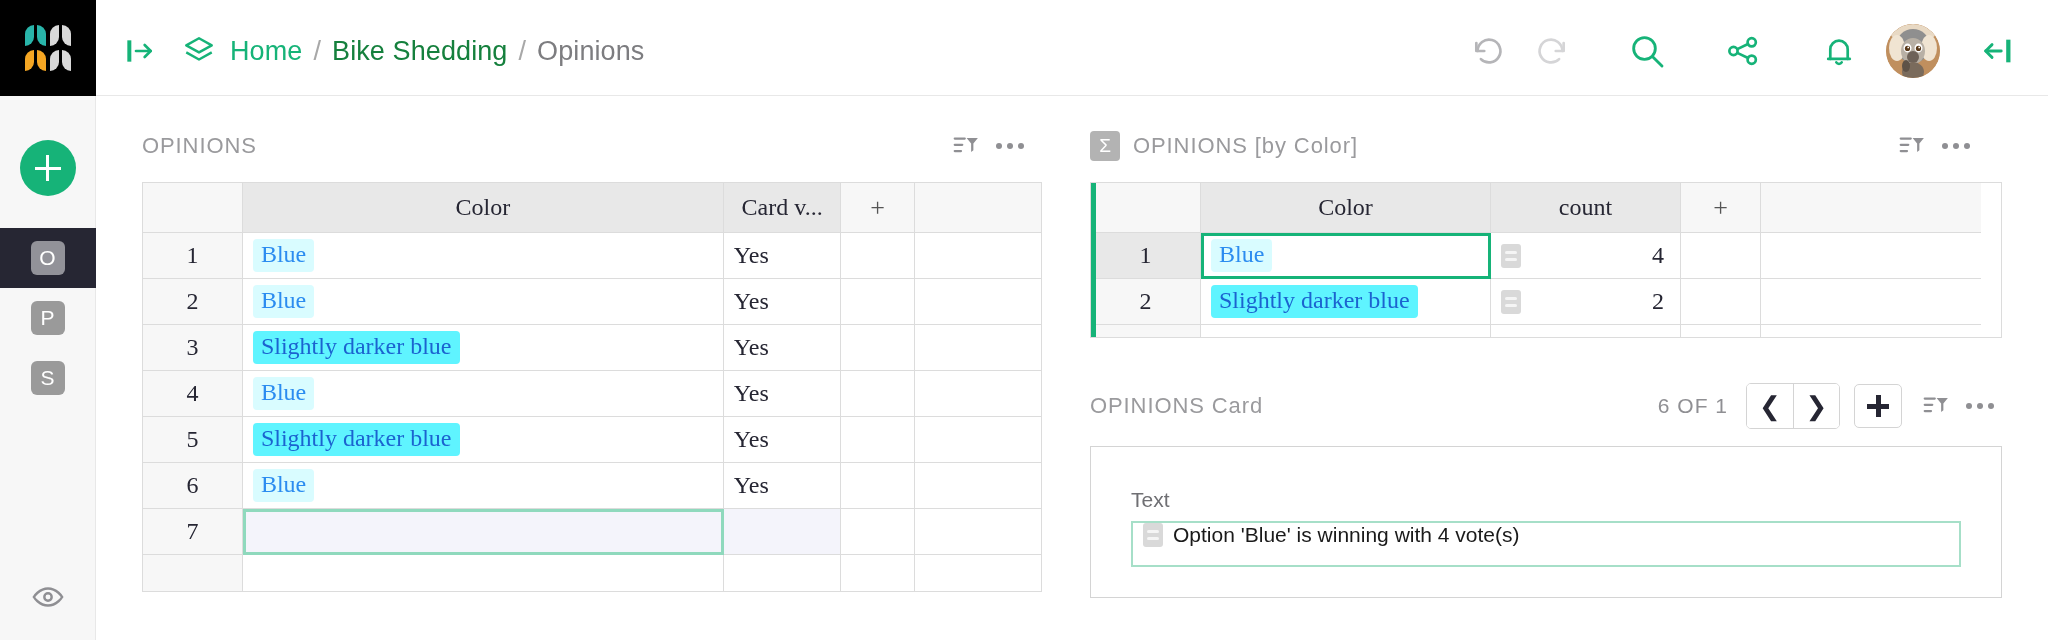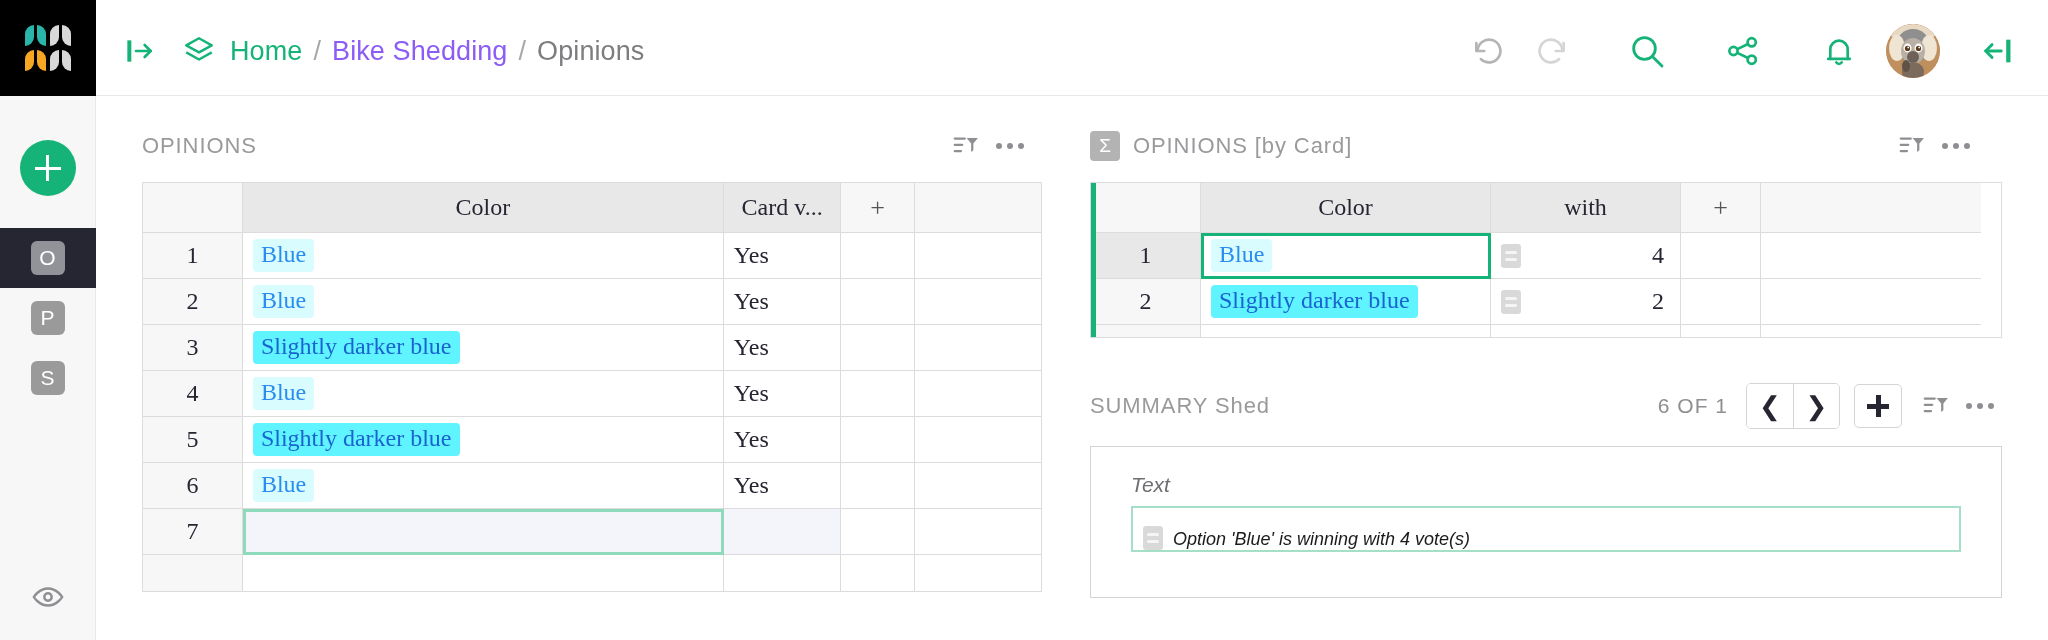--- a/index.html
+++ b/index.html
@@ -119,21 +119,21 @@
 
   .breadcrumb {
     display: flex;
     align-items: center;
     font-size: 27px;
     letter-spacing: 0.1px;
     white-space: nowrap;
   }
   .crumb-home { color: #16b378; cursor: pointer; }
   .crumb-sep { color: #a8a8a8; margin: 0 11px; }
-  .crumb-mid { color: #8b5cf6; cursor: pointer; }
+  .crumb-mid { color: #15803d; cursor: pointer; }
   .crumb-last { color: #7d7d80; cursor: pointer; }
 
   .topbar-spacer { flex: 1 1 auto; }
 
   .top-actions { display: flex; align-items: center; }
   .top-icon {
     width: 62px; height: 62px;
     display: flex; align-items: center; justify-content: center;
     cursor: pointer;
   }
@@ -316,35 +316,34 @@
     display: flex; align-items: center; justify-content: center;
     background: #fff; cursor: pointer; position: relative;
   }
   .plus-btn .ph { position:absolute; width: 22px; height: 5px; background:#262633; }
   .plus-btn .pv { position:absolute; width: 5px; height: 22px; background:#262633; }
 
   .card-box {
     border: 1px solid #d4d4d4;
     background: #fff;
     height: 152px;
-    padding: 26px 40px 0 40px;
-    font-style: italic;
+    padding: 41px 40px 0 40px;
   }
   .card-field-label {
     font-size: 21px;
     color: #6f6f73;
     margin-bottom: 9px;
   }
   .card-field-value {
     border: 2px solid #a6dfc8;
     height: 46px;
     display: flex;
-    align-items: flex-end;
+    align-items: flex-start;
     padding: 0 10px;
-    font-size: 18px;
+    font-size: 21px;
     color: #1a1a1a;
     background: #fff;
   }
 </style>
 </head>
 <body>
 
 <div id="app">
 
   <div class="sidebar">
@@ -616,21 +615,21 @@
             <div class="gcell" style="width:80px"></div>
             <div class="gcell tail" style="width:140px"></div>
           </div>
         </div>
       </div>
 
       <div class="right-pane">
 
         <div class="sec-head">
           <div class="sigma-badge">Σ</div>
-          <div class="sec-title">OPINIONS [by Card]</div>
+          <div class="sec-title">OPINIONS [by Color]</div>
           <div class="sec-spacer"></div>
           <span class="sec-icon">
             <svg width="30" height="30" viewBox="0 0 24 24" fill="none" stroke="#8f8f93" stroke-width="1.8" stroke-linecap="round">
               <path d="M3 6h8M3 11h6M3 16h5"></path>
               <path d="M12.5 5.5h9l-3.6 4.4v5.4l-1.8 1.4v-6.8z" fill="#8f8f93" stroke="none"></path>
             </svg>
           </span>
           <span class="sec-icon">
             <span class="dots">
                 <i></i>
@@ -639,21 +638,21 @@
               </span>
           </span>
         </div>
 
         <div class="grid grid-scroll">
           <div class="left-strip" style="height:100%"></div>
 
           <div class="grow header">
             <div class="gcell head blank" style="width:110px"></div>
             <div class="gcell head" style="width:290px">Color</div>
-            <div class="gcell head" style="width:190px">with</div>
+            <div class="gcell head" style="width:190px">count</div>
             <div class="gcell head plus" style="width:80px">+</div>
             <div class="gcell head tail" style="width:220px"></div>
           </div>
 
           <div class="grow">
             <div class="gcell rownum rowsel-num" style="width:110px">1</div>
             <div class="gcell sel-cell" style="width:290px">
               <span class="token" style="background:#d9fcff;color:#2b8cf0">Blue</span>
             </div>
             <div class="gcell num" style="width:190px">
@@ -680,21 +679,21 @@
           <div class="grow filler" style="height:12px">
             <div class="gcell rownum" style="width:110px"></div>
             <div class="gcell" style="width:290px"></div>
             <div class="gcell" style="width:190px"></div>
             <div class="gcell" style="width:80px"></div>
             <div class="gcell tail" style="width:220px"></div>
           </div>
         </div>
 
         <div class="card-head">
-          <div class="card-title">SUMMARY Shed</div>
+          <div class="card-title">OPINIONS Card</div>
           <div class="sec-spacer"></div>
           <div class="page-count">6 OF 1</div>
           <div class="nav-group">
             <div class="nav-btn">❮</div>
             <div class="nav-btn">❯</div>
           </div>
           <div class="plus-btn">
             <span class="ph"></span>
             <span class="pv"></span>
           </div>

